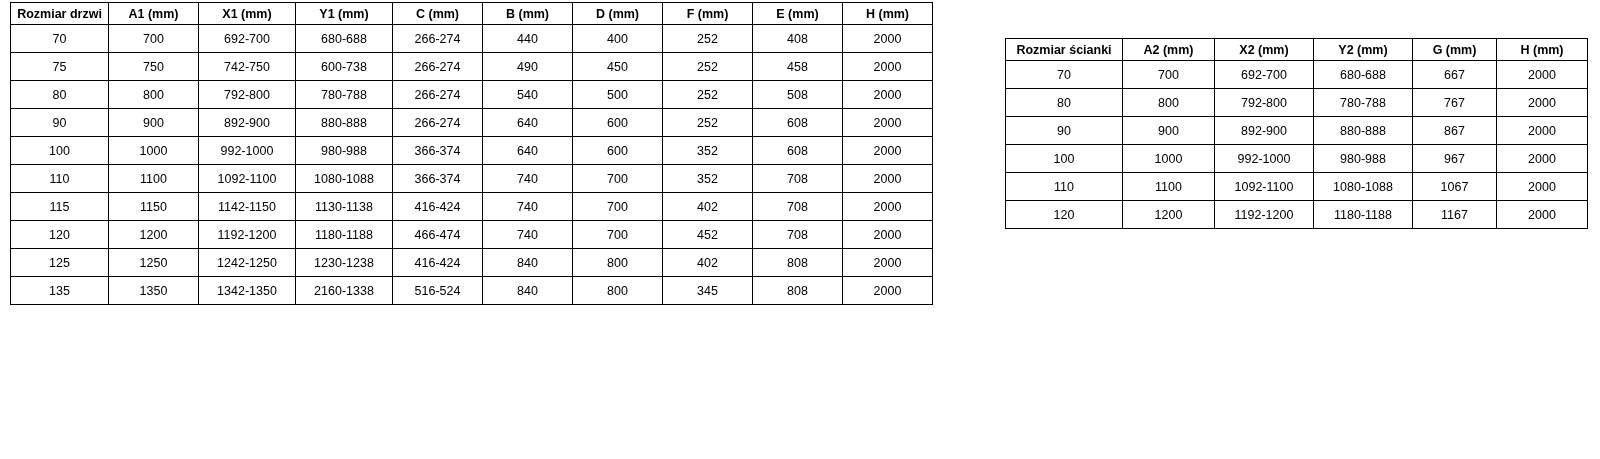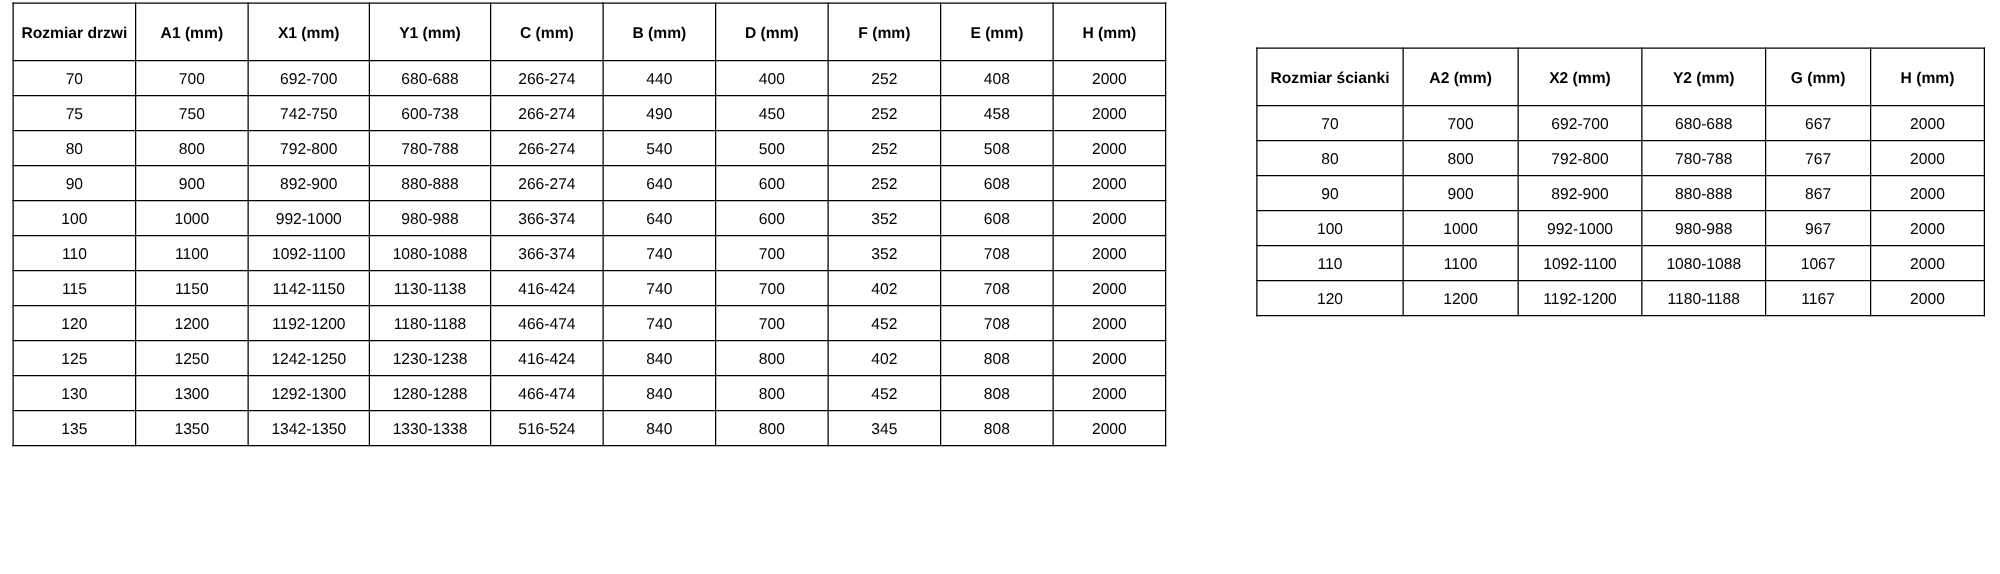--- a/index.html
+++ b/index.html
@@ -41,21 +41,21 @@
     vertical-align: middle;
     font-size: 12.5px;
     font-weight: normal;
     padding: 0;
     height: 28px;
     box-sizing: border-box;
     white-space: nowrap;
   }
   table thead th {
     font-weight: bold;
-    height: 46px;
+    height: 22px;
   }
   
   #doors-table col.c0 { width: 98px; }
   #doors-table col.c1 { width: 90px; }
   #doors-table col.c2 { width: 97px; }
   #doors-table col.c3 { width: 97px; }
   #doors-table col.c4 { width: 90px; }
   #doors-table col.c5 { width: 90px; }
   #doors-table col.c6 { width: 90px; }
   #doors-table col.c7 { width: 90px; }
@@ -205,36 +205,24 @@
             <td>1242-1250</td>
             <td>1230-1238</td>
             <td>416-424</td>
             <td>840</td>
             <td>800</td>
             <td>402</td>
             <td>808</td>
             <td>2000</td>
           </tr>
           <tr>
-            <td>130</td>
-            <td>1300</td>
-            <td>1292-1300</td>
-            <td>1280-1288</td>
-            <td>466-474</td>
-            <td>840</td>
-            <td>800</td>
-            <td>452</td>
-            <td>808</td>
-            <td>2000</td>
-          </tr>
-          <tr>
             <td>135</td>
             <td>1350</td>
             <td>1342-1350</td>
-            <td>1330-1338</td>
+            <td>2160-1338</td>
             <td>516-524</td>
             <td>840</td>
             <td>800</td>
             <td>345</td>
             <td>808</td>
             <td>2000</td>
           </tr>
         </tbody>
     </table>
   </div>

